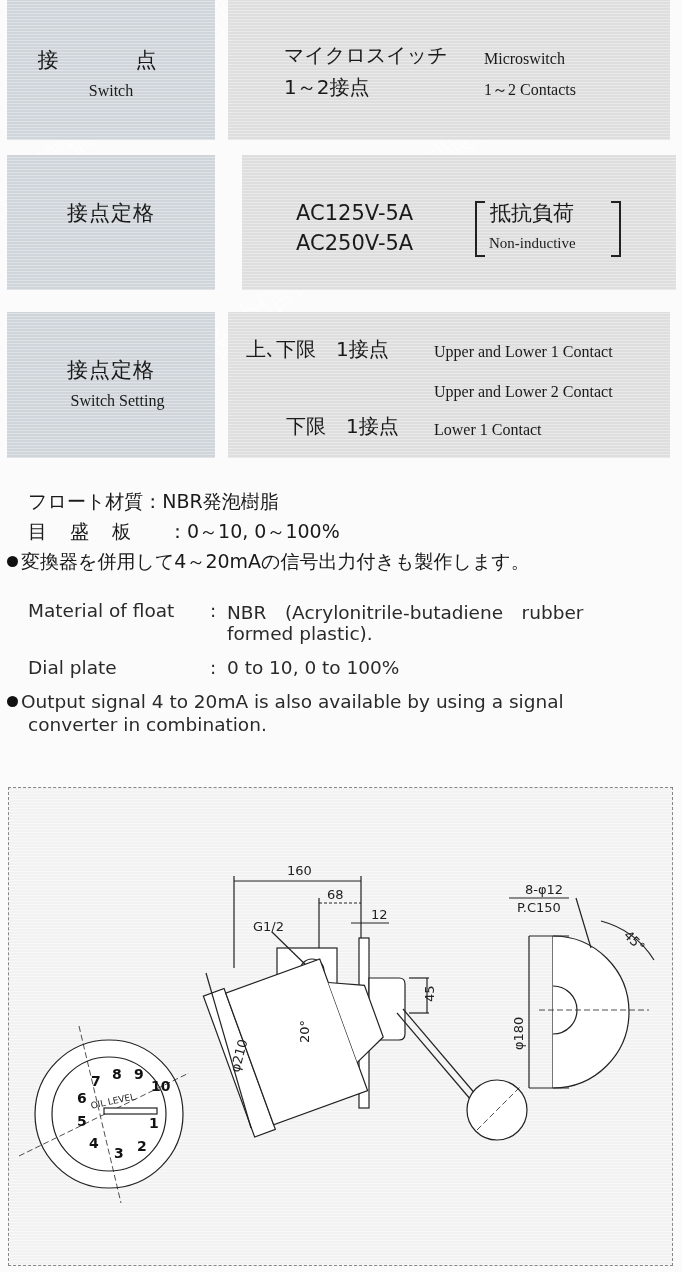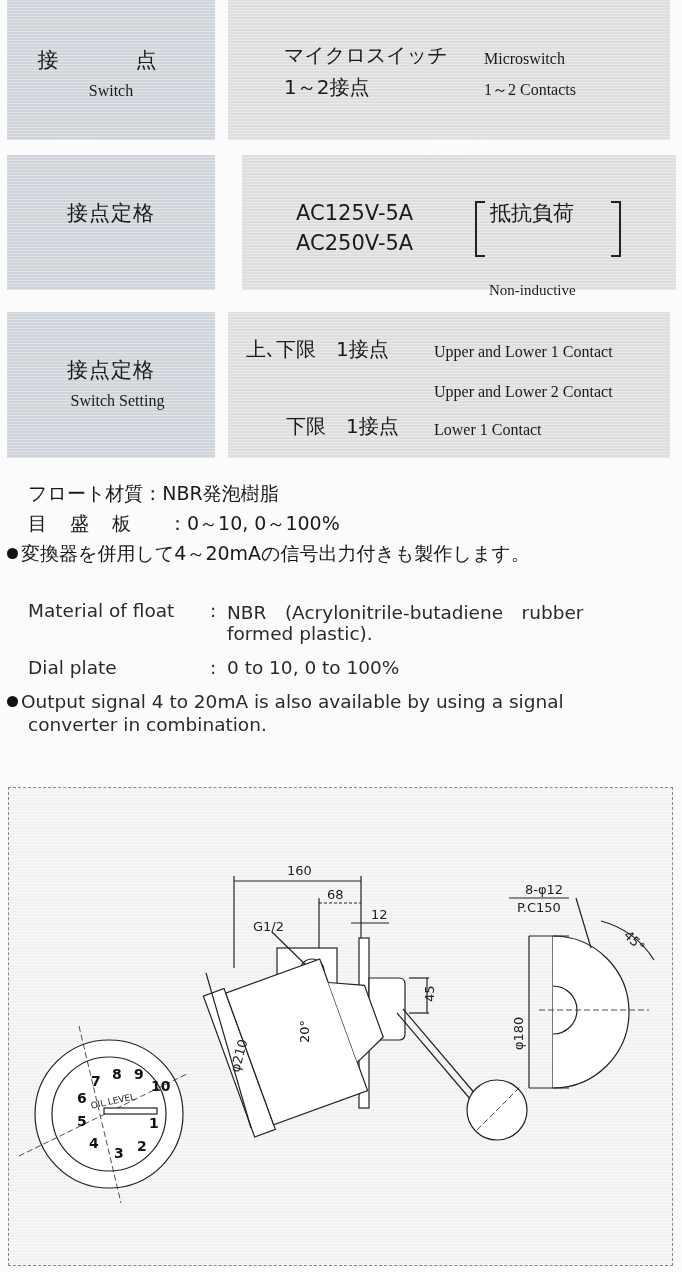--- a/index.html
+++ b/index.html
@@ -5,21 +5,21 @@
   html,body{margin:0;padding:0;}
   body{width:682px;height:1272px;background:#fbfbfb;position:relative;overflow:hidden;
        font-family:"DejaVu Sans","Liberation Sans",sans-serif;color:#1a1a1a;}
   .panel{position:absolute;background:#dedede;
     background-image:repeating-linear-gradient(0deg,rgba(255,255,255,.35) 0 1px,rgba(0,0,0,0) 1px 3px);}
   .panel.left{background-color:#cfd5da;}
   .lbl-jp{position:absolute;left:0;right:0;text-align:center;font-size:21px;letter-spacing:1px;}
   .lbl-en{position:absolute;left:0;right:0;text-align:center;font-family:"Liberation Serif","DejaVu Serif",serif;font-size:16px;}
   .jp{position:absolute;font-size:20px;white-space:nowrap;}
   .en{position:absolute;font-family:"Liberation Serif","DejaVu Serif",serif;font-size:16px;white-space:nowrap;}
-  .txt{position:absolute;white-space:nowrap;font-size:19px;}
+  .txt{position:absolute;white-space:nowrap;font-size:19px;margin-top:8px;}
   .etxt{position:absolute;white-space:nowrap;font-size:18.5px;color:#2a2a2a;}
   .bullet{display:inline-block;width:11px;height:11px;border-radius:50%;background:#111;margin-right:3px;vertical-align:1px;}
   .drawbox{position:absolute;left:8px;top:787px;width:663px;height:477px;border:1.5px dashed #888;background:#f2f2f2;
     background-image:repeating-linear-gradient(0deg,rgba(255,255,255,.45) 0 1px,rgba(0,0,0,0) 1px 3px);}
   .drawbox svg{position:absolute;left:0;top:0;}
   .dim{font-family:"DejaVu Sans",sans-serif;font-size:13px;fill:#222;}
   .bracket{position:absolute;border:2.5px solid #222;width:8px;}
   .wm{position:absolute;font-size:34px;color:rgba(255,255,255,.45);transform:rotate(-40deg);white-space:nowrap;pointer-events:none;}
 </style>
 </head>
@@ -41,21 +41,21 @@
 </div>
 
 <div class="panel left" style="left:7px;top:155px;width:208px;height:135px;">
   <div class="lbl-jp" style="top:44px;">接点定格</div>
 </div>
 <div class="panel" style="left:242px;top:155px;width:434px;height:135px;">
   <div class="jp" style="left:54px;top:46px;font-size:21px;">AC125V-5A</div>
   <div class="jp" style="left:54px;top:76px;font-size:21px;">AC250V-5A</div>
   <div class="bracket" style="left:233px;top:46px;height:52px;border-right:none;"></div>
   <div class="jp" style="left:248px;top:44px;font-size:21px;">抵抗負荷</div>
-  <div class="en" style="left:247px;top:80px;font-size:15px;margin-top:47px;">Non-inductive</div>
+  <div class="en" style="left:247px;top:80px;font-size:15px;">Non-inductive</div>
   <div class="bracket" style="left:369px;top:46px;height:52px;border-left:none;"></div>
 </div>
 
 <div class="panel left" style="left:7px;top:312px;width:208px;height:146px;">
   <div class="lbl-jp" style="top:44px;">接点定格</div>
   <div class="lbl-en" style="top:80px;padding-left:13px;">Switch Setting</div>
 </div>
 <div class="panel" style="left:228px;top:312px;width:442px;height:146px;">
   <div class="jp" style="left:18px;top:24px;">上､下限　1接点</div>
   <div class="jp" style="left:58px;top:101px;">下限　1接点</div>

